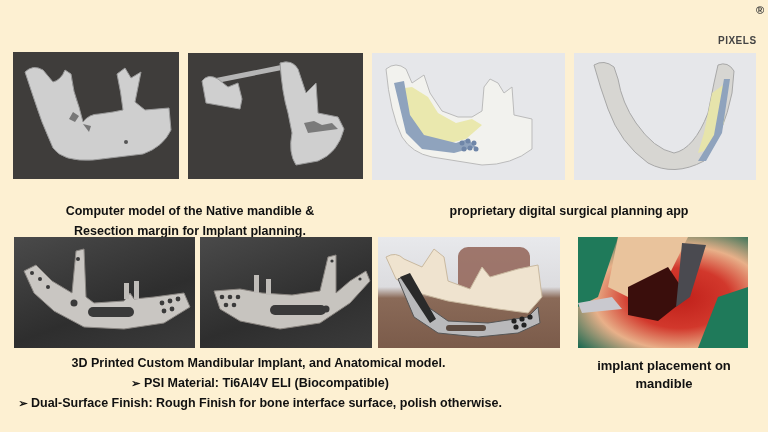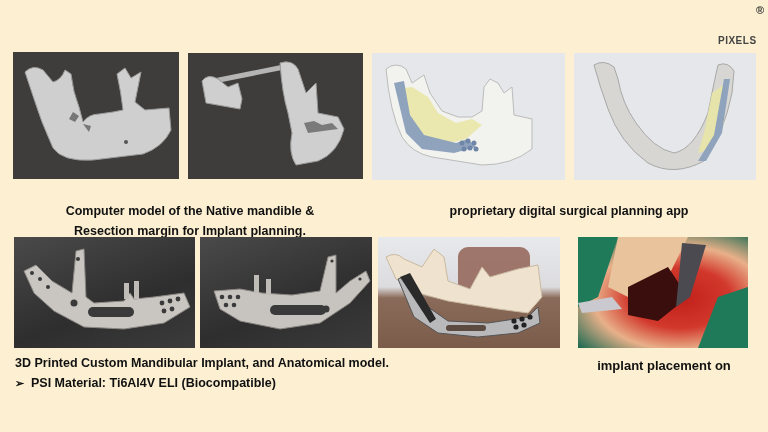--- a/index.html
+++ b/index.html
@@ -19,21 +19,21 @@
 
   .img { position:absolute; overflow:hidden; }
   .dark3d { background:#3f3d3b; }
   .light3d { background:#e6e7ea; }
   .photo-dark { background:linear-gradient(160deg,#4a4a4a,#2e2e2e 60%,#3b3b3b); }
   .photo-desk { background:linear-gradient(180deg,#e8e9ec 0%,#dcdcdf 45%,#8a6a58 55%,#7b5b4a 100%); }
   .photo-surg { background:radial-gradient(ellipse at 60% 55%,#c0201a 0%,#d2382c 35%,#e8b089 60%,#1f6b52 90%); }
   svg { display:block; }
 
   .caption { position:absolute; font-weight:bold; font-size:12.5px; text-align:center; line-height:20px; color:#111;margin-top:12px; }
-  .bullets { position:absolute; left:15px; top:353px; font-weight:bold; font-size:12.5px; line-height:20px; color:#111; }
+  .bullets { position:absolute; left:15px; top:353px; font-weight:bold; font-size:12.5px; line-height:20px; color:#111;text-align:center; }
   .bullets .row { white-space:nowrap; }
   .bullets .arrow { display:inline-block; width:16px; font-size:11px; }
   .intraop { position:absolute; left:578px; top:357px; width:172px; text-align:center; font-weight:bold; font-size:13px; line-height:18px; }
 </style>
 </head>
 <body>
 
 <div class="abs logo">
   <span class="logo-reg">®</span>
   <span class="logo-sub">PIXELS</span>
@@ -148,17 +148,21 @@
     <path d="M0 66 L34 60 L44 72 L4 76 Z" fill="#c9c9cf"></path>
     <path d="M140 60 L170 50 L170 111 L120 111 Z" fill="#1f7a5a"></path>
   </svg>
 </div>
 
 <div class="bullets">
   <div class="row">3D Printed Custom Mandibular Implant, and Anatomical model.</div>
   <div class="row">
     <span class="arrow">➢</span><span>PSI Material: Ti6Al4V ELI (Biocompatible)</span>
   </div>
+  <div class="row">
+    <span class="arrow">➢</span><span>Dual-Surface Finish: Rough Finish for bone interface surface, polish otherwise.</span>
+  </div>
 </div>
 
 <div class="intraop">
   <div>implant placement on</div>
+  <div>mandible</div>
 </div>
 
 </body></html>

